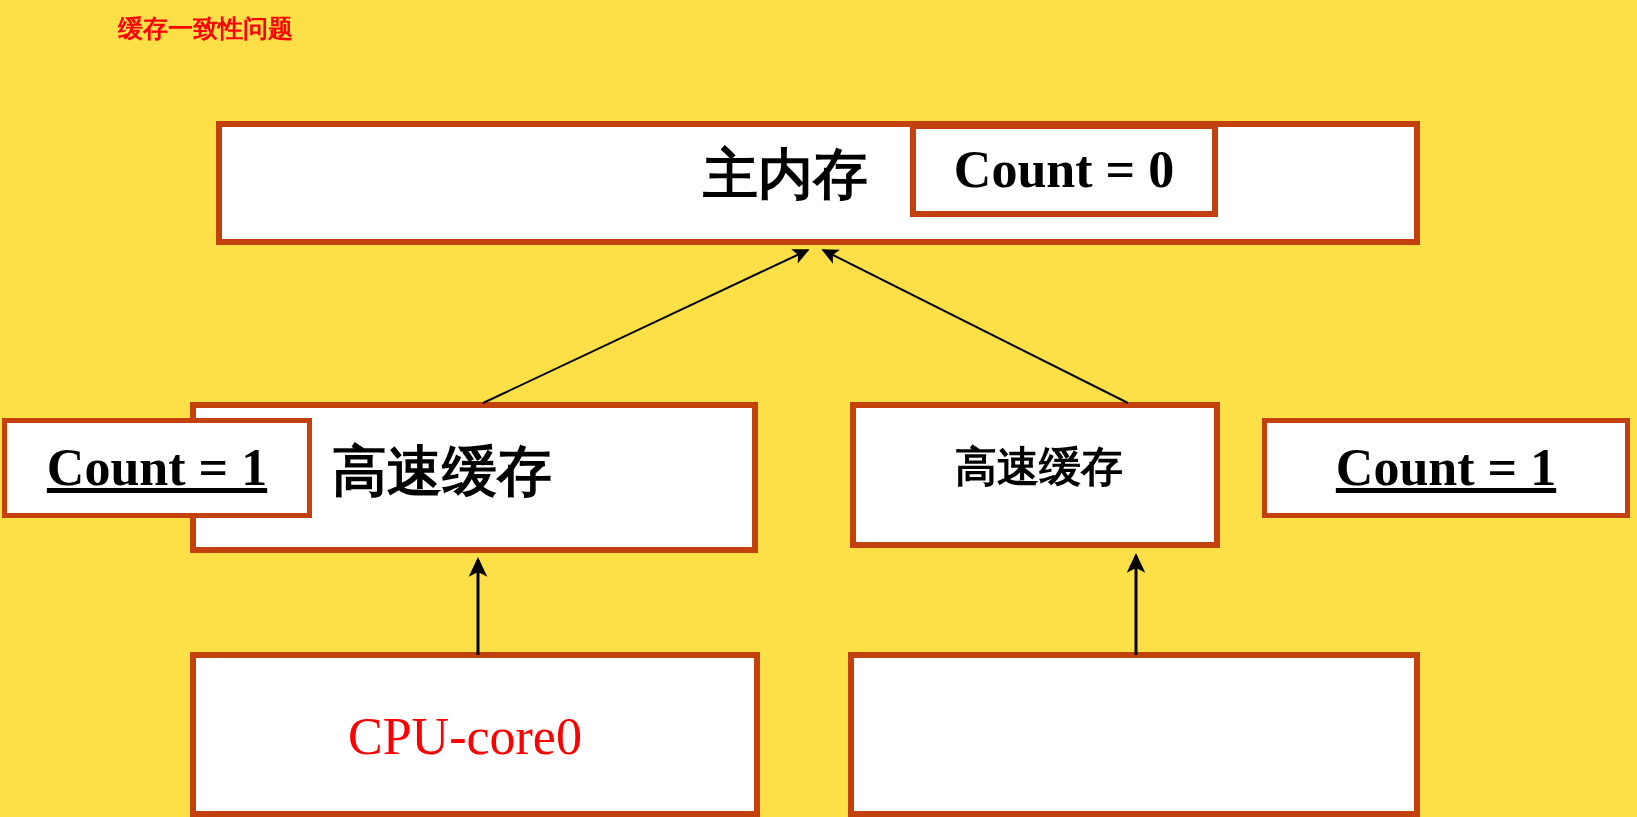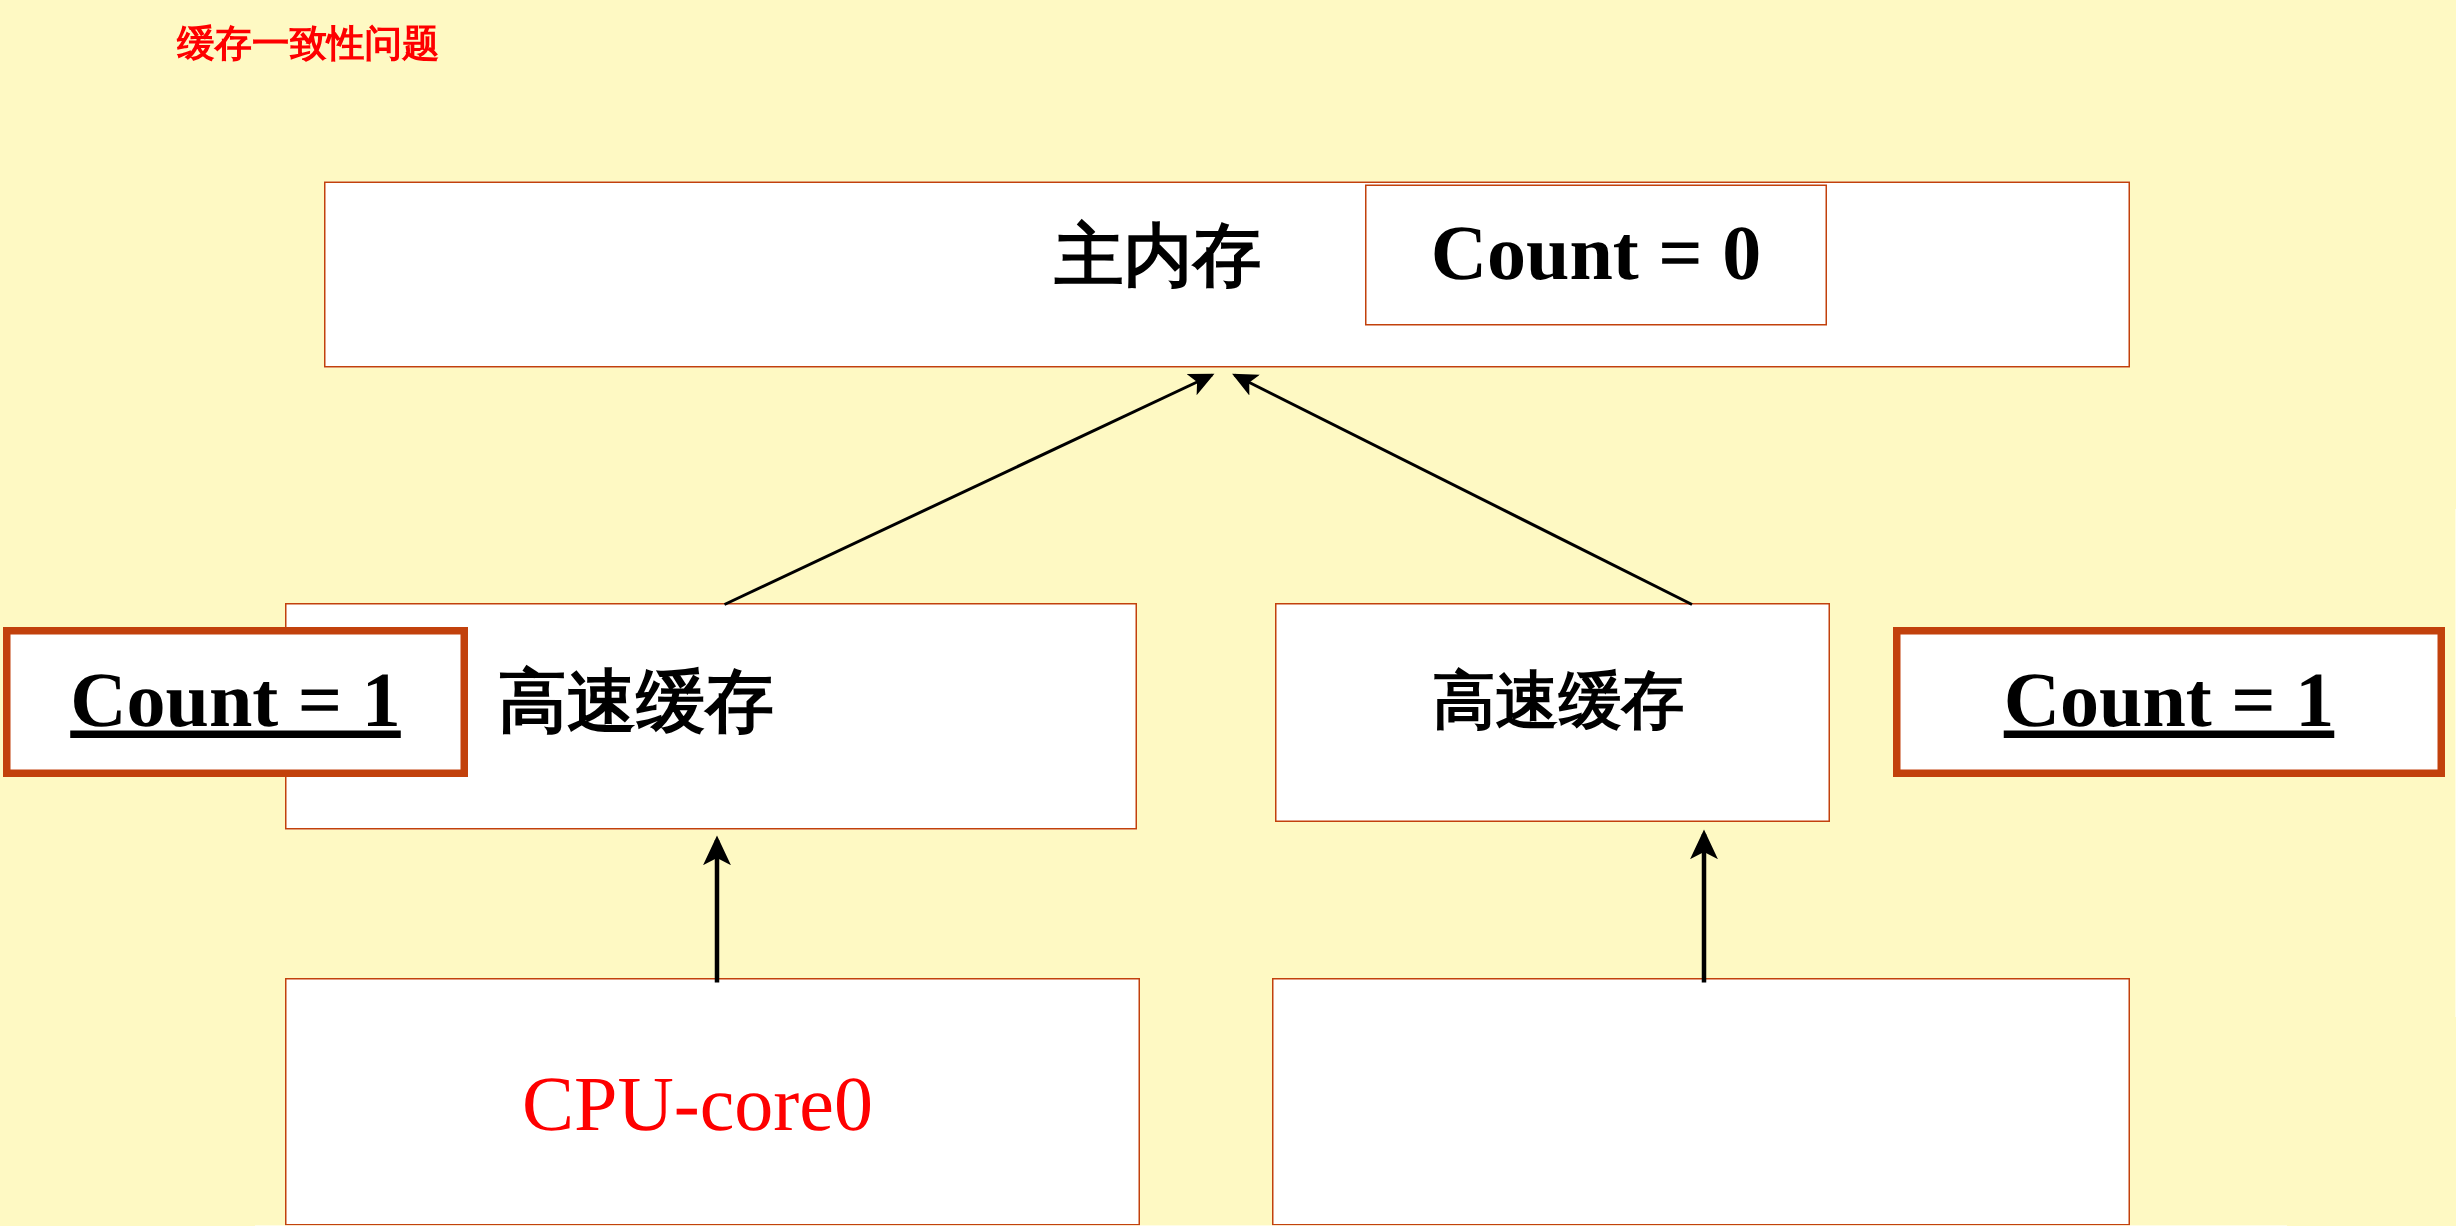--- a/index.html
+++ b/index.html
@@ -7,53 +7,53 @@
     padding: 0;
     background: #ffffff;
   }
   body {
     font-family: "Liberation Sans", sans-serif;
   }
   #canvas {
     position: relative;
     width: 1637px;
     height: 817px;
-    background: #fef9c3;
+    background: #fde047;
     overflow: hidden;
   }
   .title {
     position: absolute;
     left: 118px;
     top: 12px;
     font-family: "Liberation Sans", sans-serif;
     font-weight: bold;
     font-size: 25px;
     color: #fe0000;
     letter-spacing: 0px;
     white-space: nowrap;
   }
   .box {
     position: absolute;
     background: #ffffff;
-    border: 1px solid #c2410c;
+    border: 6px solid #c2410c;
     box-sizing: border-box;
   }
   .box.thin {
     border-width: 5px;
     text-decoration: underline;
   }
   .box-label {
     position: absolute;
     white-space: nowrap;
     pointer-events: none;
   }
   .cn-label {
     font-family: "DejaVu Sans", sans-serif;
     font-weight: bold;
-    font-size: 46px;
+    font-size: 55px;
     color: #000000;
     line-height: 1;
   }
   .cn-label.small {
     font-size: 42px;
   }
   .serif-label {
     font-family: "Liberation Serif", "DejaVu Serif", serif;
     font-weight: bold;
     font-size: 52px;

